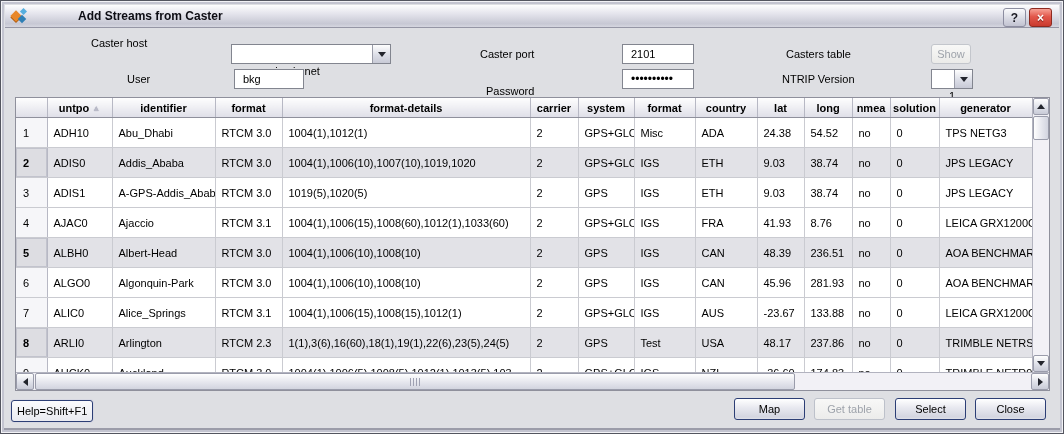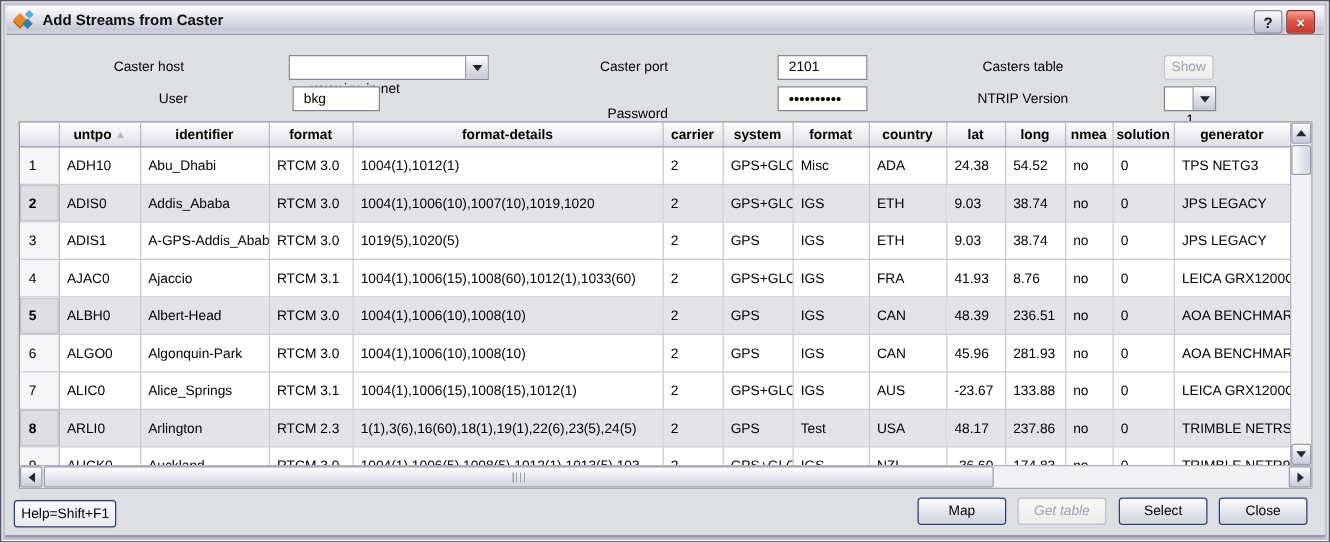--- a/index.html
+++ b/index.html
@@ -2,21 +2,21 @@
 <html><head>
 <meta charset="utf-8">
 <style>
   html,body{margin:0;padding:0;background:#fff;}
   body{width:1064px;height:434px;font-family:"Liberation Sans",sans-serif;font-size:11px;color:#000;}
   .dialog{position:relative;width:1064px;height:434px;box-sizing:border-box;border:1px solid #53555f;
     background:#dedfe3;box-shadow:inset 0 0 0 1px #f2f2f6, inset 0 0 0 3px #c3c4d0, inset 0 -5px 0 #9b9ca9;}
   
   .titlebar{position:absolute;left:4px;top:4px;right:4px;height:23px;
     background:linear-gradient(180deg,#fdfdfe 0%,#e4e4ec 40%,#c7c8d4 85%,#d6d7e0 100%);
-    border-bottom:1px solid #9596a5;display:flex;align-items:center;padding-left:6px;box-sizing:border-box;}
+    border-bottom:1px solid #9596a5;display:flex;align-items:center;padding-left:6px;box-sizing:border-box;gap:44px;}
   .title-icon{width:18px;height:16px;position:relative;margin-right:5px;flex:0 0 auto;}
   .title-icon i{position:absolute;transform:rotate(45deg);}
   .title-icon .d1{left:1px;top:4px;width:8px;height:8px;background:#e8872a;box-shadow:1px 1px 0 #b05e12;}
   .title-icon .d2{left:10px;top:1px;width:5px;height:5px;background:#56aede;}
   .title-icon .d3{left:8px;top:8px;width:6px;height:6px;background:#2f7fb5;}
   .title-text{font-weight:bold;font-size:12px;color:#0d0d14;}
   .tb-btns{position:absolute;right:7px;top:3px;display:flex;gap:3px;}
   .tb-btn{width:23px;height:19px;border-radius:3px;display:flex;align-items:center;justify-content:center;
     font-weight:bold;font-size:12px;box-sizing:border-box;}
   .help-btn{border:1px solid #8c8da0;background:linear-gradient(180deg,#fafafc,#d6d7e1 60%,#c2c3d1);color:#1a1a22;}
@@ -65,21 +65,21 @@
     background:linear-gradient(90deg,#fefefe,#e3e4ec 60%,#d2d4df);}
   .v-down{bottom:0;left:0;right:0;height:17px;}
   .h-left{left:0;top:0;bottom:0;width:18px;}
   .h-thumb{position:absolute;left:19px;top:0;bottom:0;width:760px;box-sizing:border-box;border:1px solid #9a9cab;border-radius:2px;
     background:linear-gradient(180deg,#fefefe,#e3e4ec 60%,#d2d4df);display:flex;align-items:center;justify-content:center;}
   .h-grip{width:11px;height:8px;background:repeating-linear-gradient(90deg,#9fa1b2 0 1px,transparent 1px 3px);}
   .h-right{right:0;top:0;bottom:0;width:18px;}
   
   .fbtn{position:absolute;top:397px;width:71px;height:22px;box-sizing:border-box;border:1px solid #2c3e75;border-radius:3px;
     background:linear-gradient(180deg,#ffffff,#e7e8ef 45%,#d3d5e0 90%,#e0e1e9);text-align:center;line-height:20px;}
-  .fbtn.disabled{border-color:#bdc1ca;color:#9ea3ab;background:linear-gradient(180deg,#f8f8f7,#ececeb);font-style:italic;}
+  .fbtn.disabled{border-color:#bdc1ca;color:#9ea3ab;background:linear-gradient(180deg,#f8f8f7,#ececeb);}
   .help-hint{position:absolute;left:10px;top:399px;height:22px;box-sizing:border-box;line-height:20px;padding:0 5px;
     border:1px solid #2c3e75;border-radius:3px;background:linear-gradient(180deg,#fbfbfd,#e9eaf0);box-shadow:0 0 0 1px #d7d8e2;}
 </style>
 </head>
 <body>
 
 <div class="dialog">
 
   <div class="titlebar">
     <span class="title-icon">
@@ -91,21 +91,21 @@
     <span class="tb-btns">
       <span class="tb-btn help-btn">
           <span>?</span>
         </span>
       <span class="tb-btn close-btn">
           <span>×</span>
         </span>
     </span>
   </div>
 
-  <span class="lbl" style="left:90px;top:47px;">Caster host</span>
+  <span class="lbl" style="left:90px;top:36px;">Caster host</span>
   <div class="combo" style="left:230px;top:43px;width:160px;">
     <span class="val">www.igs-ip.net</span>
     <span class="cbtn">
         <span class="tri-down"></span>
       </span>
   </div>
   <span class="lbl" style="left:479px;top:47px;">Caster port</span>
   <div class="txt" style="left:621px;top:43px;width:72px;">2101</div>
   <span class="lbl" style="left:785px;top:47px;">Casters table</span>
   <div class="pbtn show-btn">Show</div>

